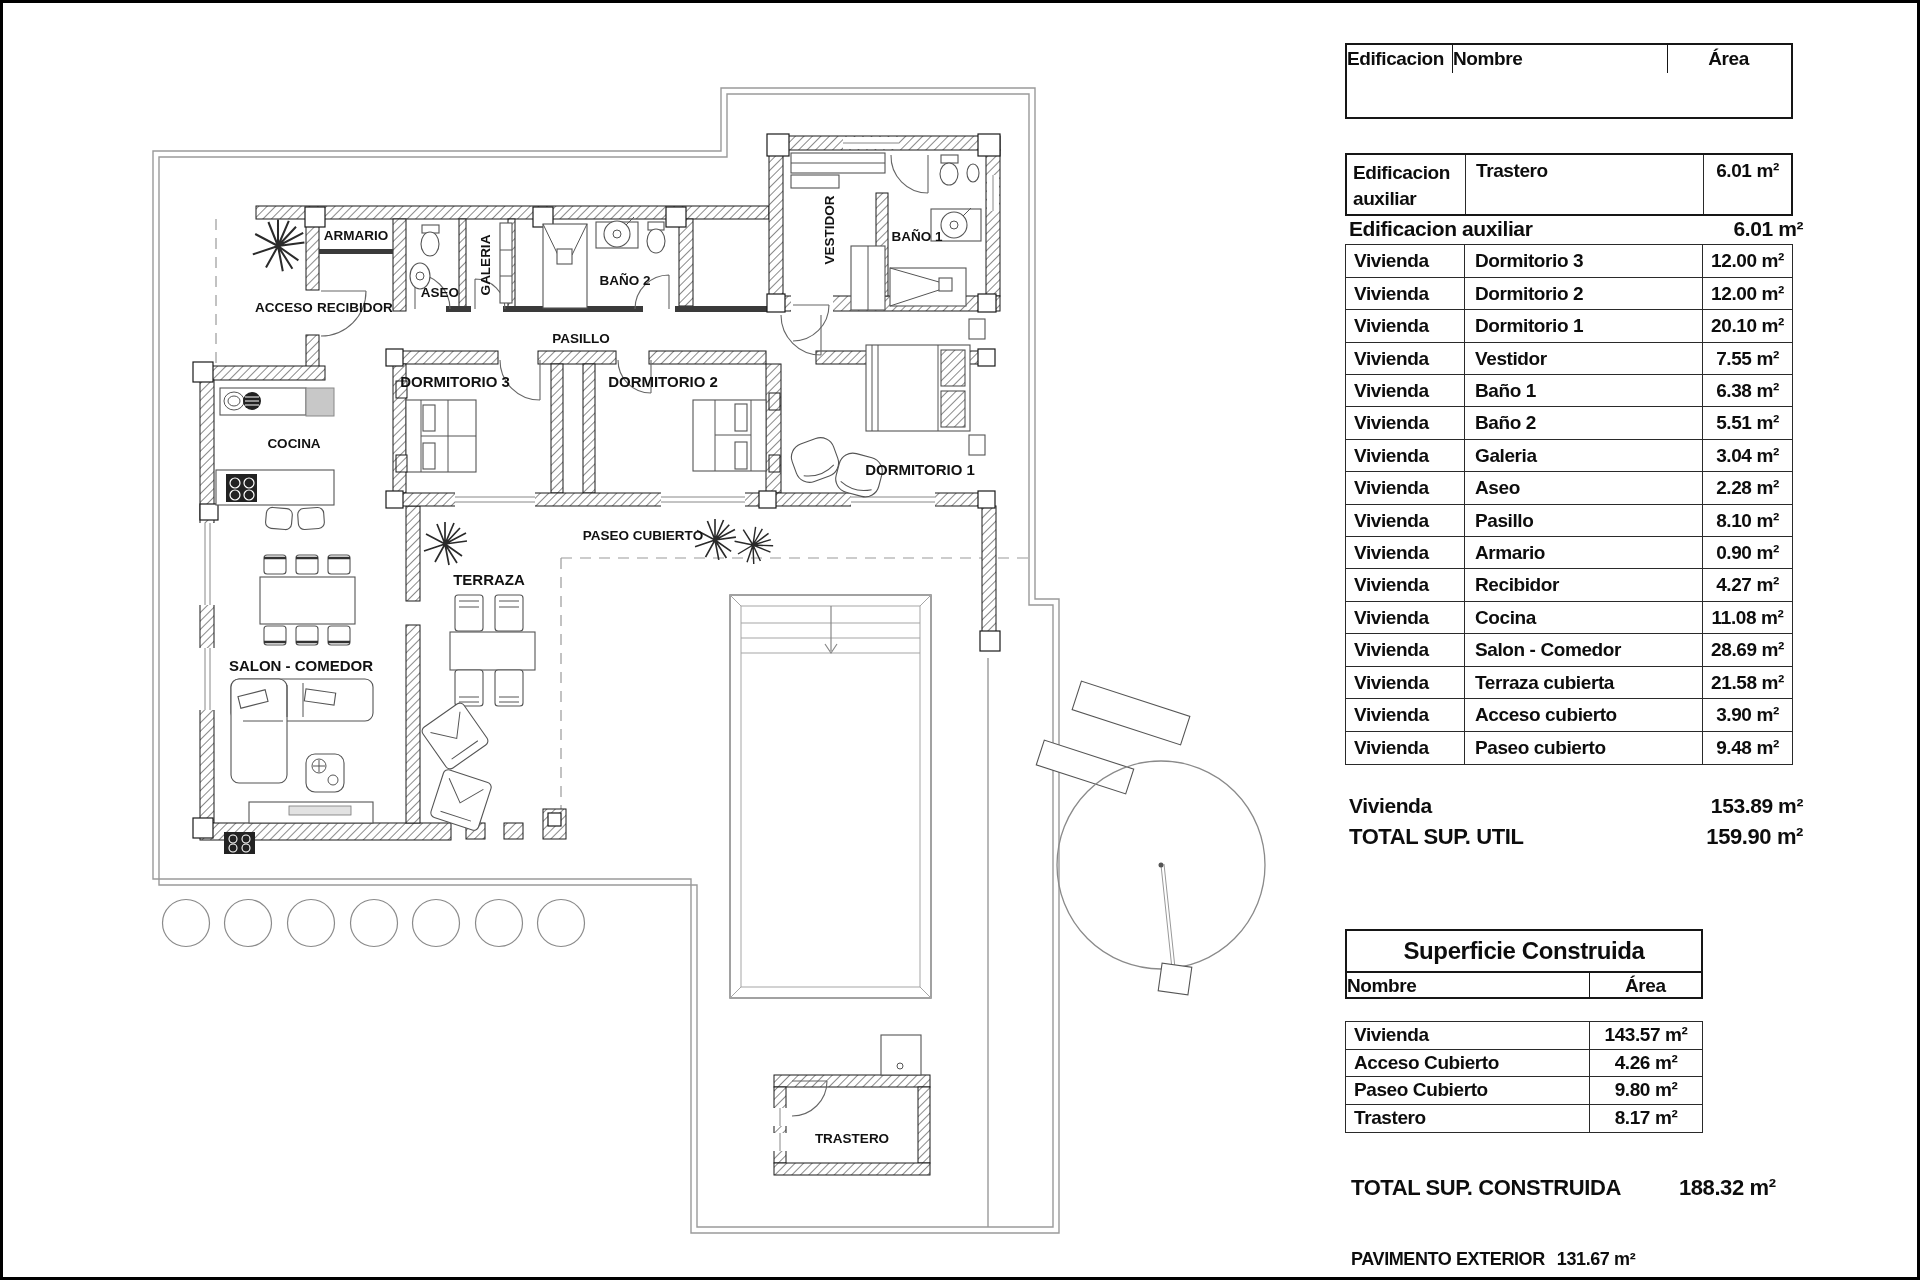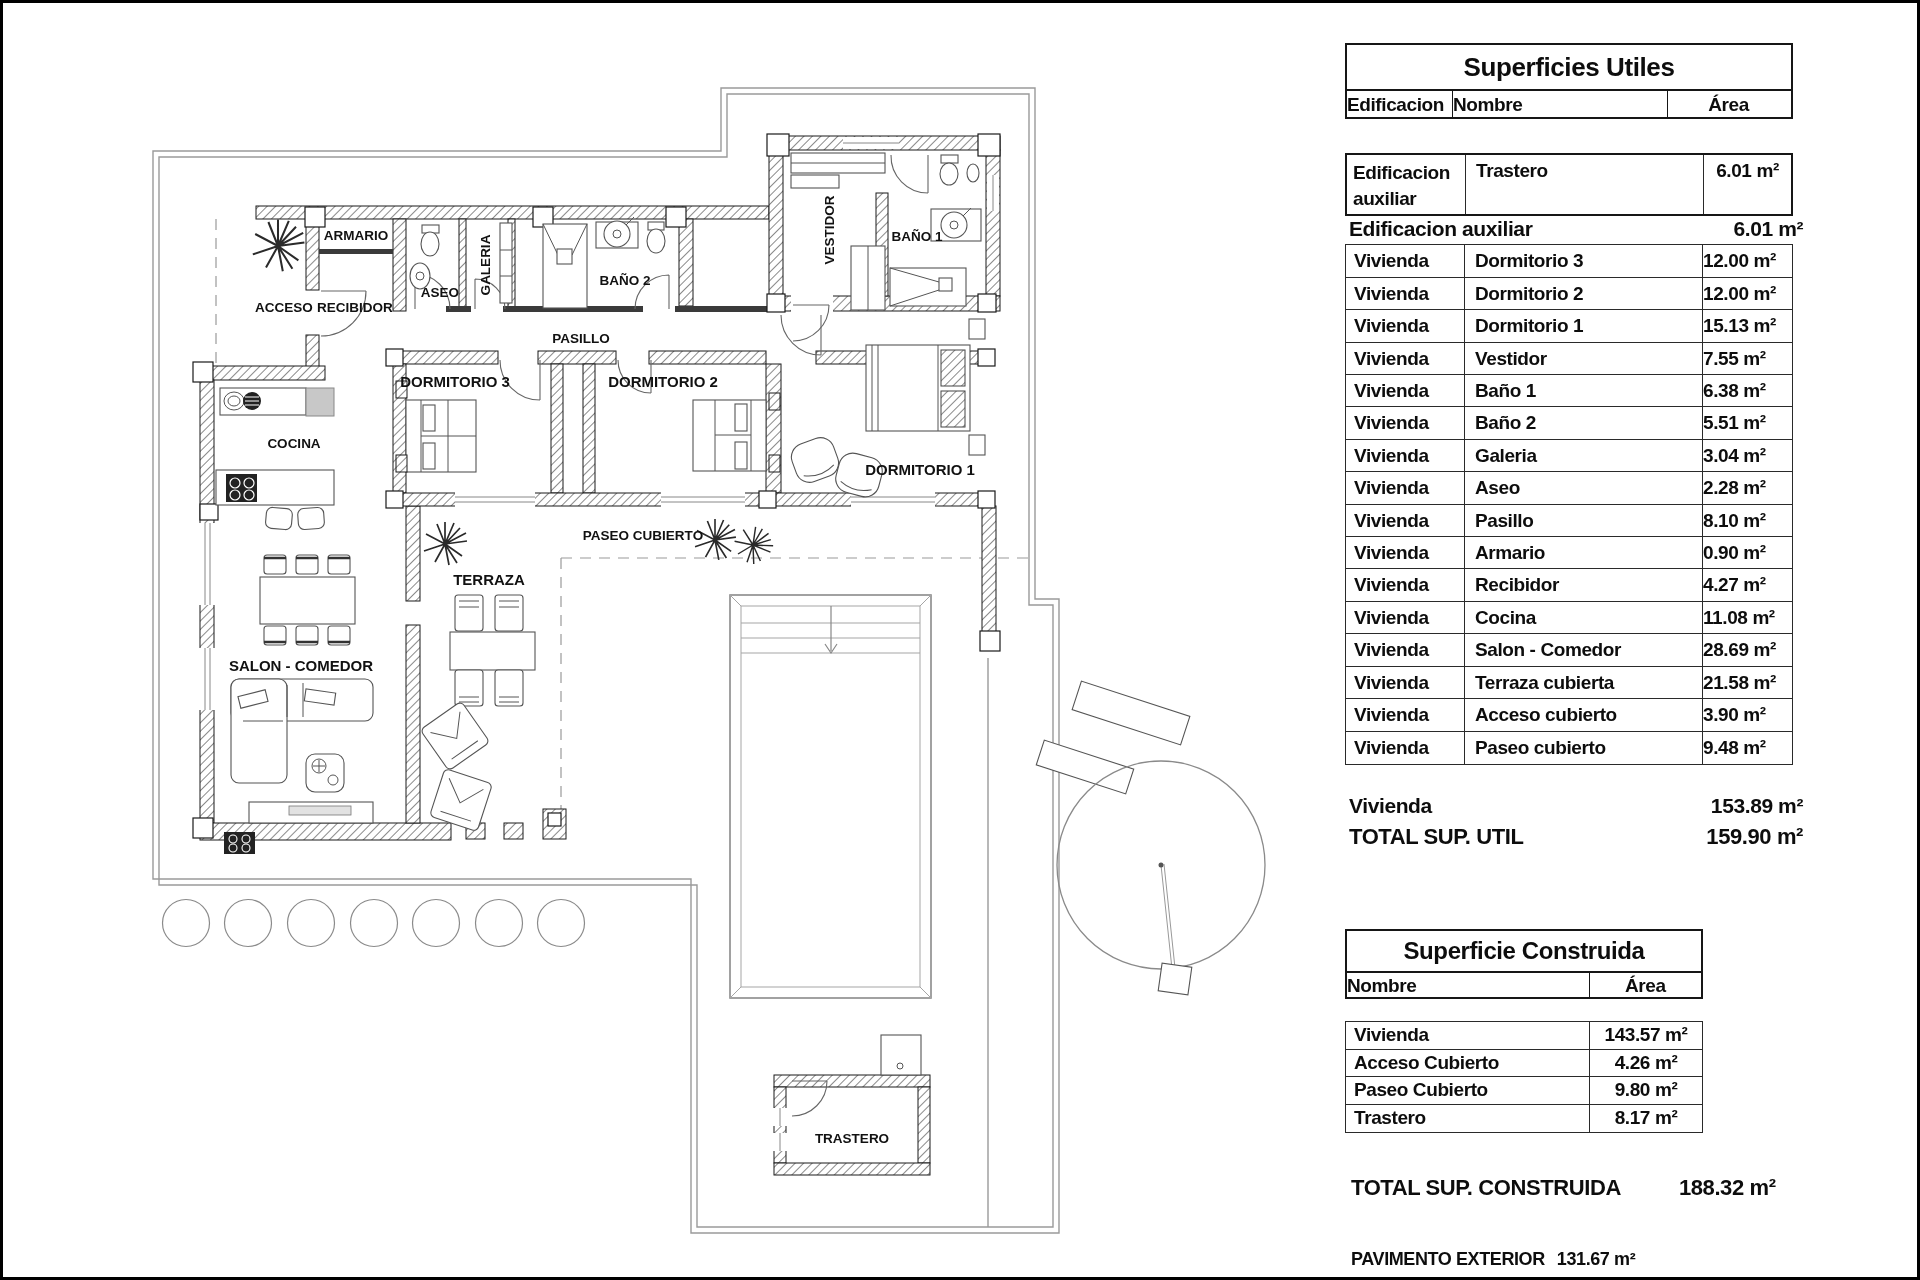--- a/index.html
+++ b/index.html
@@ -32,21 +32,21 @@
   .hrow>div{box-sizing:border-box;padding-left:0;}
   .t1-head .hrow{font-size:19px;line-height:28px;height:28px;}
   .t1-head .h1{width:105px;}
   .t1-head .h2{width:215px;border-left:1.6px solid #161616;}
   .t1-head .h3{width:122px;border-left:1.6px solid #161616;text-align:center;padding-left:0;}
   .t1-aux{display:flex;font-weight:bold;font-size:19px;}
   .t1-aux>div{box-sizing:border-box;padding-top:5px;}
   .t-row{display:flex;font-weight:bold;font-size:19px;border:1.6px solid #2a2a2a;box-sizing:border-box;margin-top:-1.6px;background:#fff;}
   .t1-c1{width:118px;padding-left:8px;box-sizing:border-box;}
   .t1-c2{width:238px;padding-left:10px;box-sizing:border-box;border-left:1.6px solid #2a2a2a;}
-  .t1-c3{flex:1;text-align:left;border-left:1.6px solid #2a2a2a;}
+  .t1-c3{flex:1;text-align:center;border-left:1.6px solid #2a2a2a;}
   .sumrow{position:absolute;display:flex;justify-content:space-between;font-weight:bold;}
   .t2-c1{width:243px;padding-left:8px;box-sizing:border-box;}
   .t2-c2{flex:1;text-align:center;border-left:1.6px solid #2a2a2a;}
   .t2-head .h1{width:243px;}
   .t2-head .h2{width:113px;border-left:1.6px solid #161616;text-align:center;padding-left:0;}
   .totline{position:absolute;display:flex;font-weight:bold;white-space:nowrap;}
 </style>
 </head>
 <body>
 
@@ -389,21 +389,20 @@
     <text class="lbl" x="291" y="445">COCINA</text>
     <text class="lbl-lg" x="298" y="668">SALON - COMEDOR</text>
     <text class="lbl-lg" x="486" y="582">TERRAZA</text>
     <text class="lbl" x="640" y="537">PASEO CUBIERTO</text>
     <text class="lbl" x="849" y="1140">TRASTERO</text>
   </g>
 </svg>
 
 <div class="tbl" id="t1" style="left:1342px;top:0;">
   <div class="bx t1-head" style="top:40px;left:0;width:448px;height:76px;">
-    <div class="t-title">Superficies Utiles</div>
     <div class="hrow">
       <div class="h1">Edificacion</div>
       <div class="h2">Nombre</div>
       <div class="h3">Área</div>
     </div>
   </div>
 
   <div class="bx t1-aux" style="top:150px;left:0;width:448px;height:63px;">
     <div style="width:118px;padding-left:6px;line-height:26px;">Edificacion auxiliar</div>
     <div style="width:238px;padding-left:10px;border-left:1.6px solid #2a2a2a;">Trastero</div>
@@ -424,21 +423,21 @@
 
   <div class="t-row" style="height:34px;line-height:31px;">
     <div class="t1-c1">Vivienda</div>
     <div class="t1-c2">Dormitorio 2</div>
     <div class="t1-c3">12.00 m²</div>
   </div>
 
   <div class="t-row" style="height:34px;line-height:31px;">
     <div class="t1-c1">Vivienda</div>
     <div class="t1-c2">Dormitorio 1</div>
-    <div class="t1-c3">15.13 m²</div>
+    <div class="t1-c3">20.10 m²</div>
   </div>
 
   <div class="t-row" style="height:34px;line-height:31px;">
     <div class="t1-c1">Vivienda</div>
     <div class="t1-c2">Vestidor</div>
     <div class="t1-c3">7.55 m²</div>
   </div>
 
   <div class="t-row" style="height:34px;line-height:31px;">
     <div class="t1-c1">Vivienda</div>

